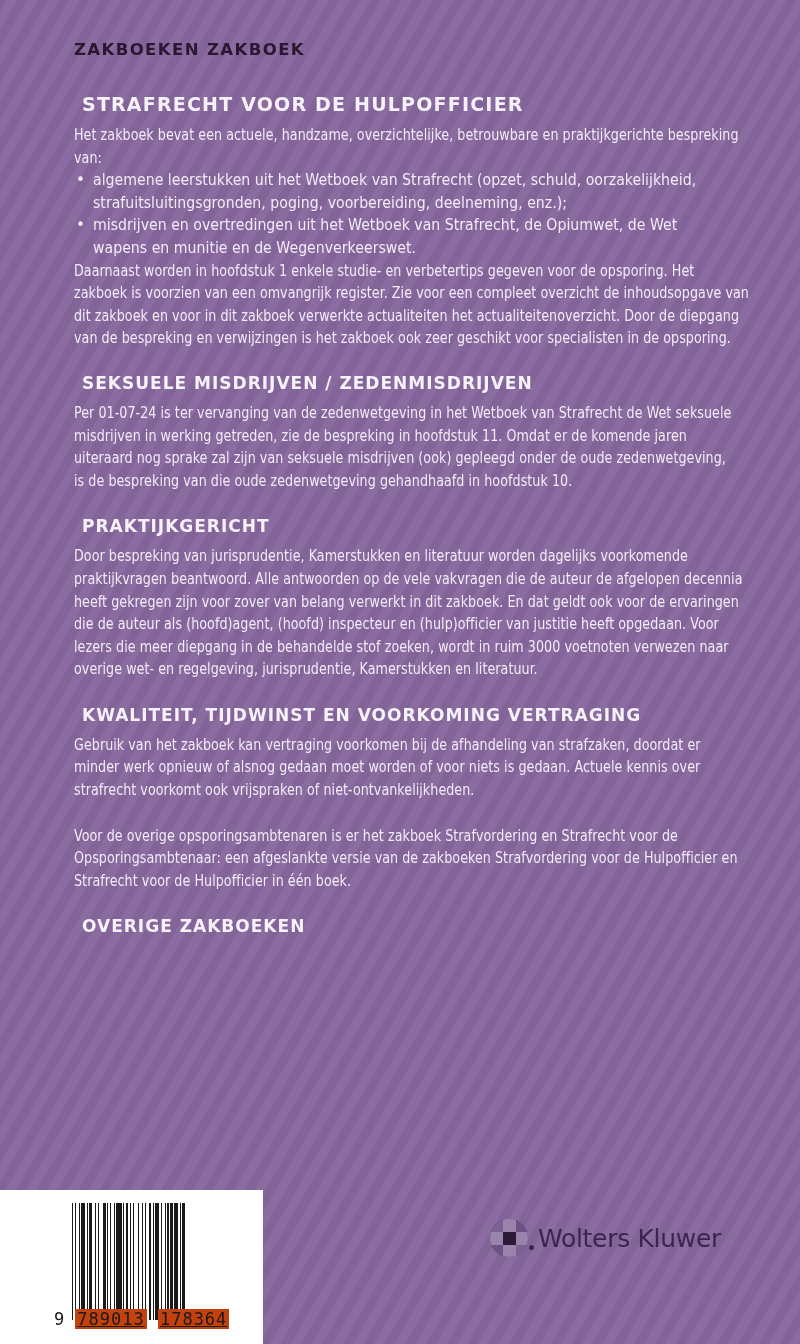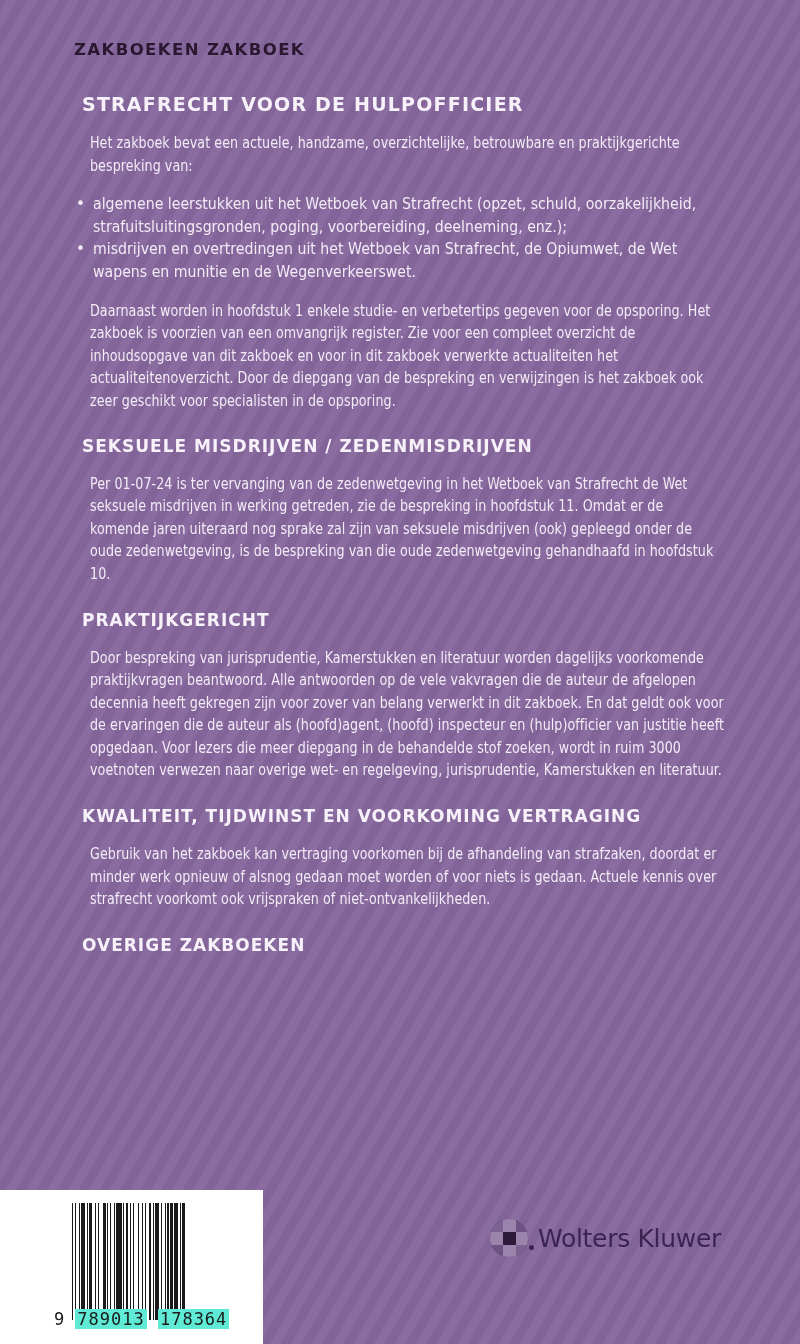--- a/index.html
+++ b/index.html
@@ -15,36 +15,36 @@
     font-family: "DejaVu Sans", sans-serif; font-weight: bold;
     font-size: 16.5px; letter-spacing: 1.4px; color: #2a1730;
   }
   .content { position: absolute; left: 74px; top: 84px; width: 680px; }
   .section { margin: 0 0 23px 0; }
   h2 {
     margin: 8px; font-size: 17px; font-weight: bold; letter-spacing: 1px;
     line-height: 22px; color: #f7f1f9;
   }
   h2.big { font-size: 19px; letter-spacing: 1.2px; line-height: 24px; }
-  p { margin: 16px; font-size: 15.2px; line-height: 22.6px; letter-spacing: 0.05px; font-family: "DejaVu Sans", sans-serif; font-stretch: condensed; }
+  p { margin: 0; font-size: 15.2px; line-height: 22.6px; letter-spacing: 0.05px; font-family: "DejaVu Sans", sans-serif; font-stretch: condensed; }
   .txt { display: block; transform-origin: left top; transform: scaleX(0.93); width: 107%; }
   ul { margin: 0; padding: 0; list-style: none; }
   li { position: relative; padding-left: 19px; font-size: 15.2px; line-height: 22.6px; }
   li .bullet { position: absolute; left: 2px; top: 0; }
   .barcode-box {
     position: absolute; left: 0; top: 1190px; width: 263px; height: 154px; background: #ffffff;
   }
   .bars { position: absolute; left: 72px; top: 13px; height: 117px; width: 172px; display: flex; align-items: stretch; }
   .bars span { display: block; background: #1a1a1a; }
   .isbn {
     position: absolute; left: 54px; top: 119px; font-family: "DejaVu Sans Mono", monospace;
     font-size: 17px; color: #1a1a1a; background: transparent; letter-spacing: 1px;
   }
   .isbn .d1 { margin-right: 10px; }
-  .isbn .mid { background: #5eead4; padding: 0 2px; }
+  .isbn .mid { background: #c2410c; padding: 0 2px; text-decoration: underline; }
   .logo { position: absolute; left: 490px; top: 1219px; display: flex; align-items: center; justify-content: space-between; }
   .logo-mark {
     width: 38px; height: 38px; border-radius: 50%; position: relative;
     background: #5a3f6e; overflow: hidden;
   }
   .logo-mark .q { position: absolute; width: 13px; height: 13px; }
   .logo-dot { width: 5px; height: 5px; border-radius: 50%; background: #3b2550; margin: 26px 4px 0 1px; align-self: flex-start; }
   .logo-text { font-family: "DejaVu Sans", sans-serif; font-size: 25px; color: #3b2550; letter-spacing: -0.3px; }
 </style>
 </head>
@@ -88,20 +88,23 @@
   </div>
 
   <div class="section">
     <h2>KWALITEIT, TIJDWINST EN VOORKOMING VERTRAGING</h2>
     <p>
         <span class="txt" style="width:106%">Gebruik van het zakboek kan vertraging voorkomen bij de afhandeling van strafzaken, doordat er minder werk opnieuw of alsnog gedaan moet worden of voor niets is gedaan. Actuele kennis over strafrecht voorkomt ook vrijspraken of niet-ontvankelijkheden.</span>
       </p>
   </div>
 
   <div class="section">
+    <p>
+        <span class="txt">Voor de overige opsporingsambtenaren is er het zakboek Strafvordering en Strafrecht voor de Opsporingsambtenaar: een afgeslankte versie van de zakboeken Strafvordering voor de Hulpofficier en Strafrecht voor de Hulpofficier in één boek.</span>
+      </p>
   </div>
 
   <div class="section">
     <h2>OVERIGE ZAKBOEKEN</h2>
   </div>
 </div>
 
 <div class="barcode-box">
   <div class="bars" id="bars">
       <span style="width: 1.35px; background: rgb(26, 26, 26);"></span>

